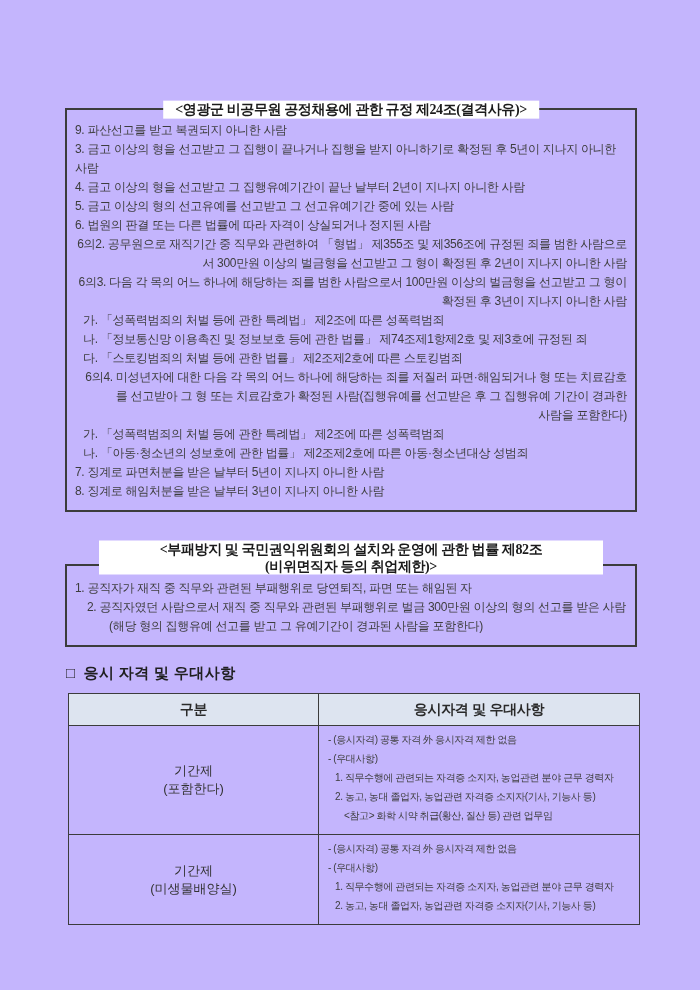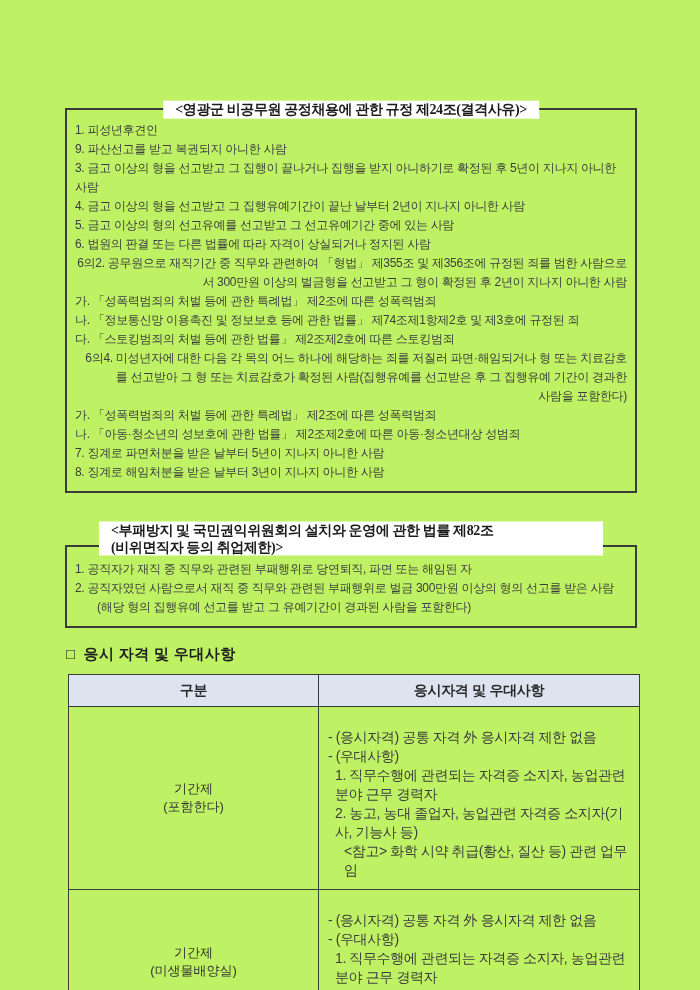--- a/index.html
+++ b/index.html
@@ -1,20 +1,20 @@
 <!DOCTYPE html>
 <html><head>
 <meta charset="utf-8">
 <style>
   html,body { margin:0; padding:0; background:#ffffff; }
   .page {
     position:relative;
     width:700px; height:990px;
     box-sizing:border-box;
-    background:#bef264;
+    background:#c4b5fd;
     font-family:"Liberation Sans","DejaVu Sans",sans-serif;
     color:#3d3d3d;
     padding:108px 63px 0 65px;
     overflow:hidden;
   }
   
   .law-box {
     position:relative;
     border:2px solid #3c3c3c;
     padding:11px 8px 9px 8px;
@@ -23,64 +23,64 @@
     position:absolute; top:0; left:50%;
     transform:translate(-50%,-52%);
     background:#ffffff;
     padding:0 12px;
     font-family:"Liberation Serif","DejaVu Serif",serif;
     font-weight:bold; font-size:14px; color:#1b1b1b;
     white-space:nowrap; letter-spacing:-0.4px;
   }
   .box-title.two-line {
     transform:translate(-50%,-75%);
-    white-space:normal; 
+    white-space:normal; text-align:center;
     line-height:17px; width:480px;
   }
   .li { font-size:12px; line-height:19px; letter-spacing:-0.3px; }
   .li.hang  { padding-left:30px; text-indent:-30px;text-align:right; }
-  .li.hang2 { padding-left:22px; text-indent:-22px; }
-  .li.sub   { padding-left:26px; text-indent:-26px; }
+  .li.hang2 { padding-left:22px; text-indent:-22px;margin-left:12px; }
+  .li.sub   { margin-left:8px; padding-left:26px; text-indent:-26px; }
   .box2 { margin-top:52px; padding-top:13px; }
   
   .section-heading {
     margin:17px 0 10px 1px;
     font-family:"Liberation Serif","DejaVu Serif",serif;
     font-weight:bold; font-size:15px; color:#1f1f1f;
     letter-spacing:0.5px;
   }
   .section-heading .sq { margin-right:8px; font-weight:normal; }
   
   table.apply { width:572px; border-collapse:collapse; table-layout:fixed; margin-left:3px; }
   table.apply th, table.apply td { border:1.5px solid #3c3c3c; }
   table.apply th {
     background:#dde4f0; height:29px;
     font-size:14px; font-weight:bold; color:#2a2a2a;
     letter-spacing:-0.3px;
   }
   th.col-cat { width:247px; }
   td.cat { text-align:center; font-size:13px; line-height:18px; color:#333; }
-  td.det { padding:21px 4px 9px 9px; font-size:14px; line-height:19px; letter-spacing:-0.4px; }
+  td.det { padding:4px 4px 9px 9px; font-size:10px; line-height:19px; letter-spacing:-0.4px; }
   .det-line.num { margin-left:7px; }
   .det-line.ref { margin-left:16px; }
 </style>
 </head>
 <body>
 
 <div class="page">
 
   <div class="law-box box1">
     <div class="box-title">&lt;영광군 비공무원 공정채용에 관한 규정 제24조(결격사유)&gt;</div>
-    <div class="li flush">1. 피성년후견인</div>
     <div class="li flush">9. 파산선고를 받고 복권되지 아니한 사람</div>
     <div class="li flush">3. 금고 이상의 형을 선고받고 그 집행이 끝나거나 집행을 받지 아니하기로 확정된 후 5년이 지나지 아니한 사람</div>
     <div class="li flush">4. 금고 이상의 형을 선고받고 그 집행유예기간이 끝난 날부터 2년이 지나지 아니한 사람</div>
     <div class="li flush">5. 금고 이상의 형의 선고유예를 선고받고 그 선고유예기간 중에 있는 사람</div>
     <div class="li flush">6. 법원의 판결 또는 다른 법률에 따라 자격이 상실되거나 정지된 사람</div>
     <div class="li hang">6의2. 공무원으로 재직기간 중 직무와 관련하여 「형법」 제355조 및 제356조에 규정된 죄를 범한 사람으로서 300만원 이상의 벌금형을 선고받고 그 형이 확정된 후 2년이 지나지 아니한 사람</div>
+    <div class="li hang">6의3. 다음 각 목의 어느 하나에 해당하는 죄를 범한 사람으로서 100만원 이상의 벌금형을 선고받고 그 형이 확정된 후 3년이 지나지 아니한 사람</div>
     <div class="li sub">가. 「성폭력범죄의 처벌 등에 관한 특례법」 제2조에 따른 성폭력범죄</div>
     <div class="li sub">나. 「정보통신망 이용촉진 및 정보보호 등에 관한 법률」 제74조제1항제2호 및 제3호에 규정된 죄</div>
     <div class="li sub">다. 「스토킹범죄의 처벌 등에 관한 법률」 제2조제2호에 따른 스토킹범죄</div>
     <div class="li hang">6의4. 미성년자에 대한 다음 각 목의 어느 하나에 해당하는 죄를 저질러 파면·해임되거나 형 또는 치료감호를 선고받아 그 형 또는 치료감호가 확정된 사람(집행유예를 선고받은 후 그 집행유예 기간이 경과한 사람을 포함한다)</div>
     <div class="li sub">가. 「성폭력범죄의 처벌 등에 관한 특례법」 제2조에 따른 성폭력범죄</div>
     <div class="li sub">나. 「아동·청소년의 성보호에 관한 법률」 제2조제2호에 따른 아동·청소년대상 성범죄</div>
     <div class="li flush">7. 징계로 파면처분을 받은 날부터 5년이 지나지 아니한 사람</div>
     <div class="li flush">8. 징계로 해임처분을 받은 날부터 3년이 지나지 아니한 사람</div>
   </div>
 

